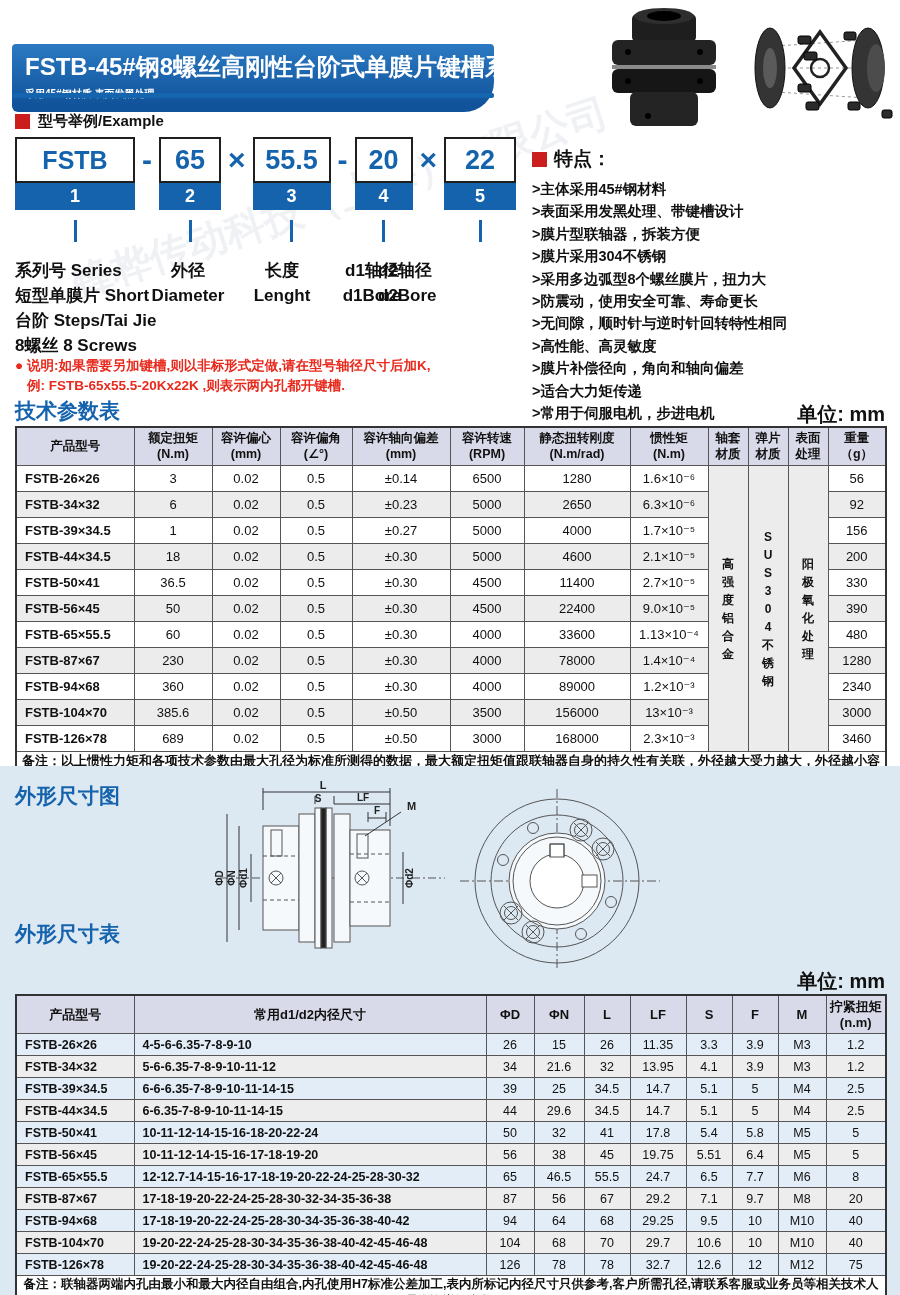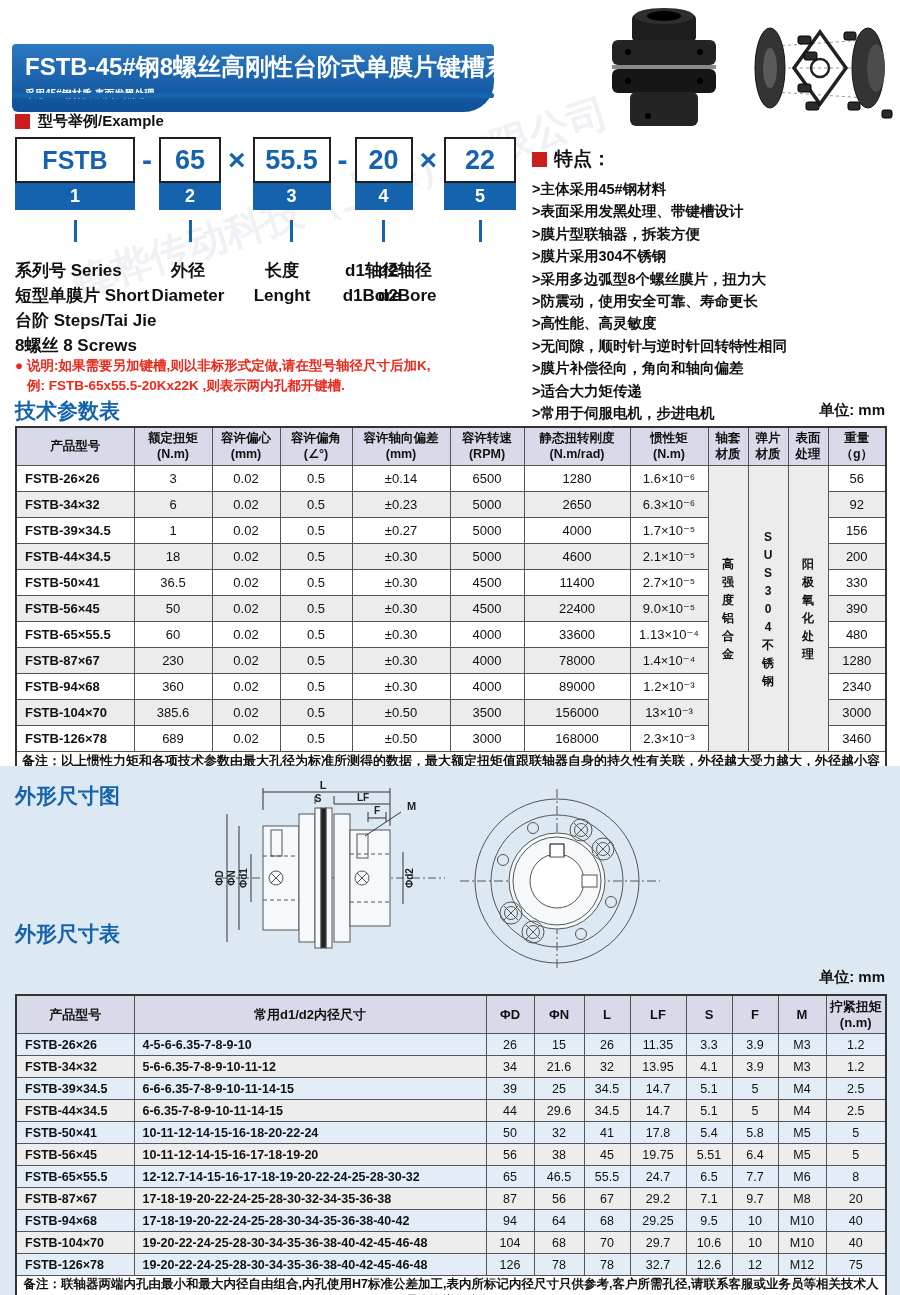--- a/index.html
+++ b/index.html
@@ -14,21 +14,21 @@
   .banner{left:12px;top:20px;width:482px;height:68px;box-sizing:border-box;
           background:linear-gradient(180deg,#2b79c2 0%,#10539b 90%);
           border-radius:4px 4px 30px 6px;color:#fff;padding:7px 10px 0 13px;margin-top:24px;}
   .banner-title{font-size:24px;font-weight:bold;white-space:nowrap;letter-spacing:0;}
   .banner-sub{font-size:10px;font-weight:bold;margin-top:4px;}
   .banner-strip{left:12px;top:93px;width:482px;height:5px;background:#1565ae;border-radius:2px;}
   
   .sec-head{display:flex;align-items:center;gap:8px;font-weight:bold;color:#111;}
   .red-sq{width:15px;height:15px;background:#cc1d1d;flex:0 0 auto;}
   .blue-title{color:#1563ac;font-weight:bold;font-size:21px;}
-  .unit{font-size:15px;font-weight:bold;color:#111;}
+  .unit{font-size:20px;font-weight:bold;color:#111;}
   
   .seg-row{left:15px;top:137px;display:flex;align-items:flex-start;}
   .seg-col{display:flex;flex-direction:column;align-items:center;}
   .seg-box{border:2px solid #1f1f1f;background:#fff;color:#1563ac;font-weight:bold;
            width:100%;height:46px;box-sizing:border-box;display:flex;align-items:center;
            justify-content:center;font-size:27px;}
   .seg-bar{background:#1563ac;color:#fff;font-weight:bold;font-size:18px;width:100%;height:27px;
            display:flex;align-items:center;justify-content:center;}
   .seg-tick{width:3px;height:22px;background:#1563ac;margin-top:10px;}
   .seg-sep{color:#1563ac;font-weight:bold;font-size:30px;line-height:46px;margin:0 7px;}
@@ -175,22 +175,22 @@
     <span class="red-sq"></span>
     <span>特点：</span>
   </div>
   <div class="features-list">
       <div class="feat-item">&gt;主体采用45#钢材料</div>
       <div class="feat-item">&gt;表面采用发黑处理、带键槽设计</div>
       <div class="feat-item">&gt;膜片型联轴器，拆装方便</div>
       <div class="feat-item">&gt;膜片采用304不锈钢</div>
       <div class="feat-item">&gt;采用多边弧型8个螺丝膜片，扭力大</div>
       <div class="feat-item">&gt;防震动，使用安全可靠、寿命更长</div>
+      <div class="feat-item">&gt;无间隙，顺时针与逆时针回转特性相同</div>
       <div class="feat-item">&gt;高性能、高灵敏度</div>
-      <div class="feat-item">&gt;无间隙，顺时针与逆时针回转特性相同</div>
       <div class="feat-item">&gt;膜片补偿径向，角向和轴向偏差</div>
       <div class="feat-item">&gt;适合大力矩传递</div>
       <div class="feat-item">&gt;常用于伺服电机，步进电机</div>
     </div>
 </div>
 
 <div class="abs blue-title" style="left:15px;top:397px;">技术参数表</div>
 <div class="abs unit" style="right:15px;top:401px;">单位: mm</div>
 <table class="abs tech">
   <colgroup>

